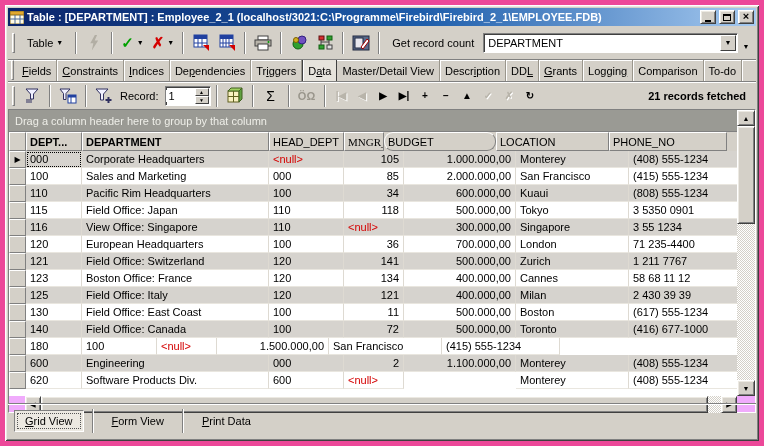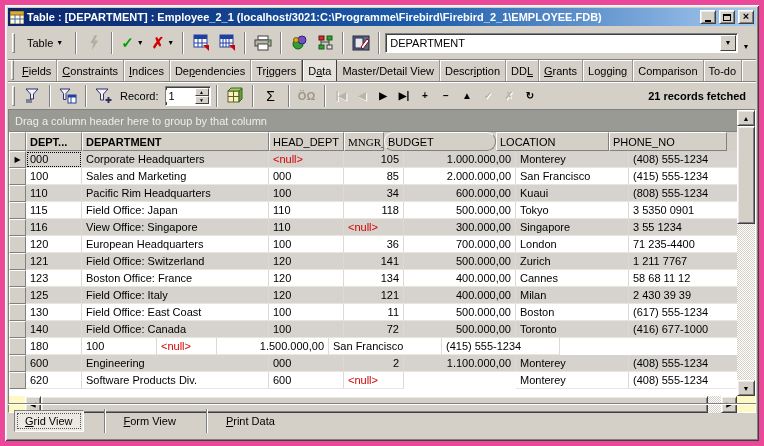--- a/index.html
+++ b/index.html
@@ -66,21 +66,21 @@
   .spinbox input { flex: 1; min-width: 0; border: 0; outline: 0; font: 11px "Liberation Sans", sans-serif; padding-left: 3px; }
   .spin-btns { width: 14px; display: flex; flex-direction: column; margin-right: 1px; }
   .spin-btns span { height: 8px; background: #d4d0c8; border: 1px solid; border-color: #fff #404040 #404040 #fff; font-size: 5px; line-height: 6px; text-align: center; }
   .sigma { font-size: 14px; }
   .omega { font-size: 11px; font-weight: bold; color: #9a968c; }
   .navbtn { width: 21px; height: 22px; display: flex; align-items: center; justify-content: center; font-size: 10px; font-weight: bold; flex: 0 0 auto; }
   .navbtn.disabled { color: #b8b4aa; text-shadow: 1px 1px 0 #fff; }
   .status { margin-left: auto; margin-right: 6px; font-weight: bold; white-space: nowrap; }
 
   
-  .main { position: absolute; left: 3px; right: 3px; top: 104px; height: 304px; background: #fef9c3;
+  .main { position: absolute; left: 3px; right: 3px; top: 104px; height: 304px; background: #f0abfc;
     border: 1px solid; border-color: #808080 #fff #fff #808080; }
   .groupband { position: absolute; left: 0; top: 0; right: 18px; height: 22px; background: #9a9a94; color: #eeeee8;
     display: flex; align-items: center; padding-left: 6px; border-bottom: 1px solid #808080; }
   .grid-header { position: absolute; left: 0; top: 22px; right: 18px; height: 19px; display: flex; background: #d4d0c8; overflow: hidden; }
   .hcell { height: 19px; background: #d4d0c8; border-top: 1px solid #fff; border-left: 1px solid #fff; border-right: 1px solid #808080; border-bottom: 1px solid #808080;
     display: flex; align-items: center; padding-left: 3px; white-space: nowrap; overflow: hidden; flex: 0 0 auto; }
   .hcell.bold { font-weight: bold; }
   .grid-body { position: absolute; left: 0; top: 41px; right: 18px; height: 245px; background: #fff; overflow: hidden; }
   .grow { display: flex; height: 17px; }
   .grow.alt .cell { background: #d6d3ce; }
@@ -106,21 +106,21 @@
     border: 1px solid; border-color: #fff #404040 #404040 #fff; box-shadow: inset 1px 1px 0 #ece9e2, inset -1px -1px 0 #808080; }
   .hscroll { position: absolute; left: 16px; right: 18px; top: 286px; height: 17px; }
   .hscroll .left { left: 0; top: 0; width: 16px; height: 17px; }
   .hscroll .right { right: 0; top: 0; width: 16px; height: 17px; }
   .hthumb { position: absolute; left: 16px; right: 29px; top: 0; height: 17px; background: #d4d0c8;
     border: 1px solid; border-color: #fff #404040 #404040 #fff; box-shadow: inset 1px 1px 0 #ece9e2, inset -1px -1px 0 #808080; }
 
   
   .bottombar { position: absolute; left: 3px; right: 3px; bottom: 3px; height: 35px; display: flex; align-items: center; padding-left: 6px;
     border-top: 1px solid #808080; box-shadow: inset 0 1px 0 #fff; }
-  .vtab { padding: 4px 10px; margin-right: 16px; white-space: nowrap; }
+  .vtab { padding: 4px 10px; margin-right: 4px; white-space: nowrap; }
   .vtab.active { background: #ece9e2; border: 1px solid; border-color: #808080 #fff #fff #808080; outline: 1px dotted #555; outline-offset: -4px; }
   .vsep { width: 2px; height: 24px; border-left: 1px solid #808080; border-right: 1px solid #fff; margin: 0 8px 0 4px; }
 
   u { text-decoration: underline; }
   svg { display: block; }
 </style>
 </head>
 <body>
 
 <div class="window">
@@ -218,20 +218,23 @@
     </span>
     <span class="tsep"></span>
     <span class="tbtn">
       <svg width="18" height="16" viewBox="0 0 18 16">
         <rect x="1" y="1" width="16" height="14" fill="#5a6a8a" stroke="#202840"></rect>
         <rect x="3" y="3" width="8" height="10" fill="#e8e8f0" stroke="#202840"></rect>
         <path d="M9 12 L15 4 L17 6 L11 14 Z" fill="#fff" stroke="#a00000"></path>
       </svg>
     </span>
     <span class="tsep"></span>
+    <span class="tbtn textbtn">
+      <span>Get record count</span>
+    </span>
     <span class="combo">
       <span class="combo-text">DEPARTMENT</span>
       <span class="combo-btn">
           <span>▼</span>
         </span>
     </span>
     <span class="overflow-dd">▼</span>
   </div>
 
   <div class="tabstrip" id="tabstrip">

